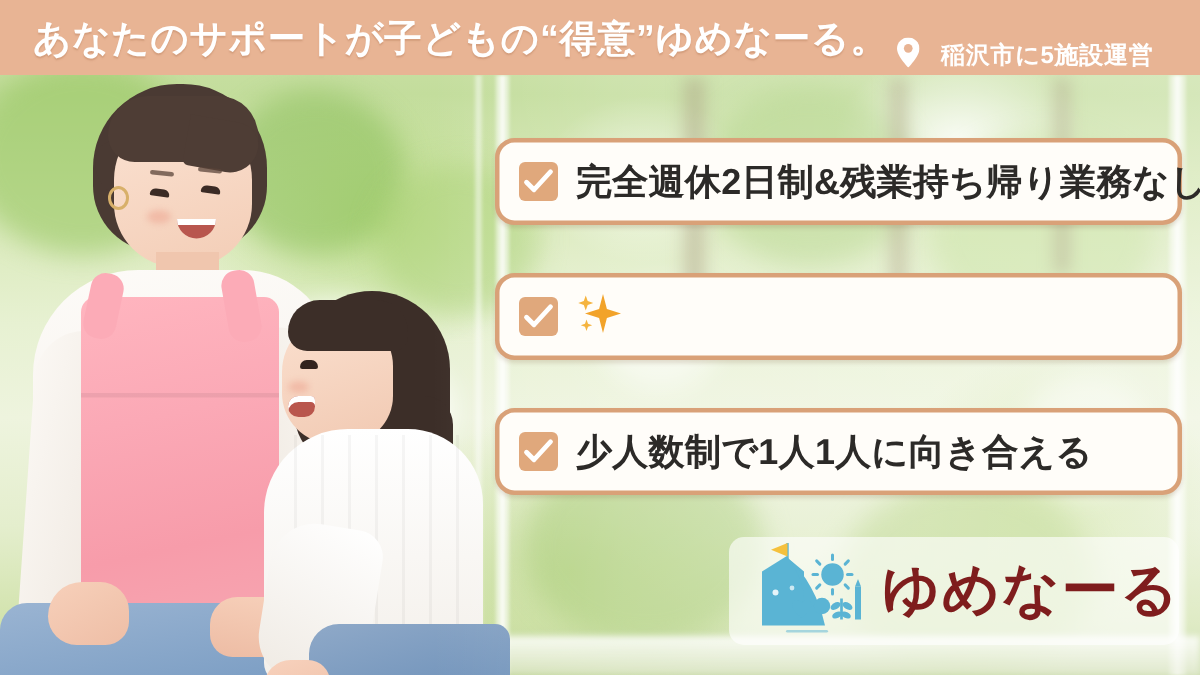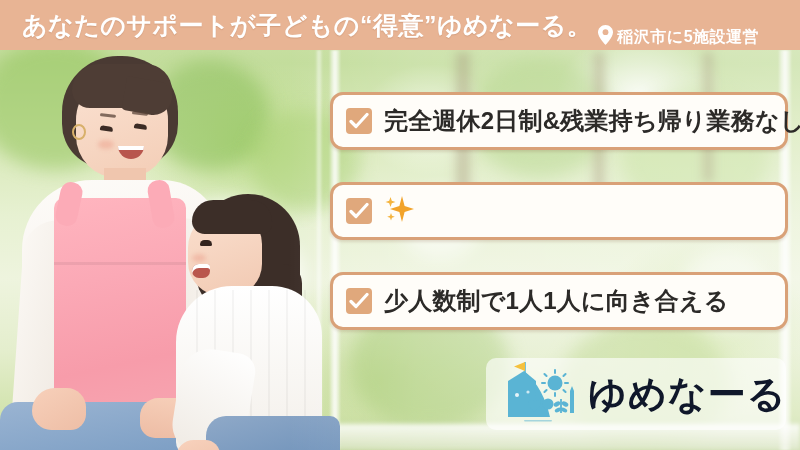--- a/index.html
+++ b/index.html
@@ -164,21 +164,21 @@
     color: #ffffff;
     font-size: 25px;
     font-weight: bold;
     letter-spacing: .5px;
     white-space: nowrap;
     text-shadow: 0 1px 1px rgba(176,118,84,.35);
   }
   .header-loc {
     display: flex;
     align-items: center;
-    gap: 4px;
+    gap: 14px;
     margin-left: 6px;
     white-space: nowrap;
     margin-top: 24px;
   }
   .pin-icon { display: block; }
   .header-loc-text {
     color: #ffffff;
     font-size: 16px;
     font-weight: bold;
     letter-spacing: .5px;
@@ -233,21 +233,21 @@
     background: rgba(255,255,255,.62);
     border-radius: 10px;
     display: flex;
     align-items: center;
     gap: 10px;
     padding: 0 10px 0 14px;
     box-sizing: border-box;
   }
   .logo-mark { flex: 0 0 auto; }
   .logo-word {
-    color: #0f172a;
+    color: #7f1d1d;
     font-size: 38px;
     font-weight: bold;
     letter-spacing: 1px;
     white-space: nowrap;
     line-height: 1;
   }
 </style>
 </head>
 <body>
 

